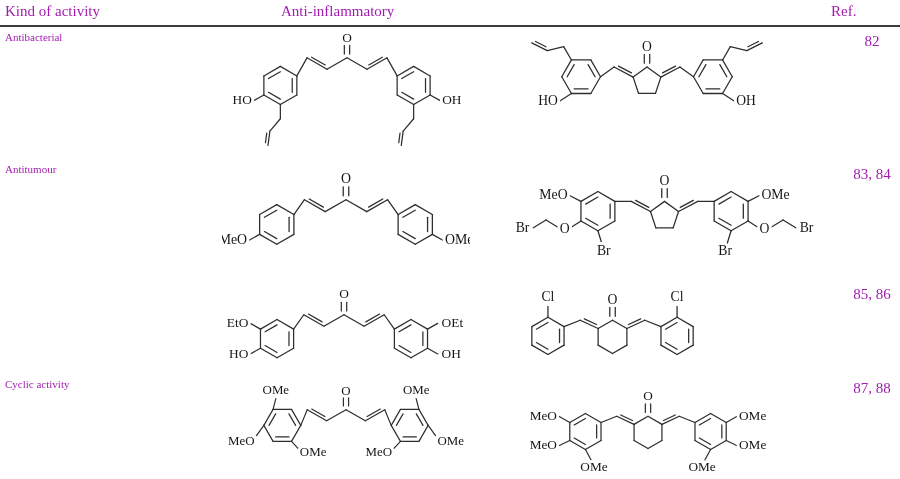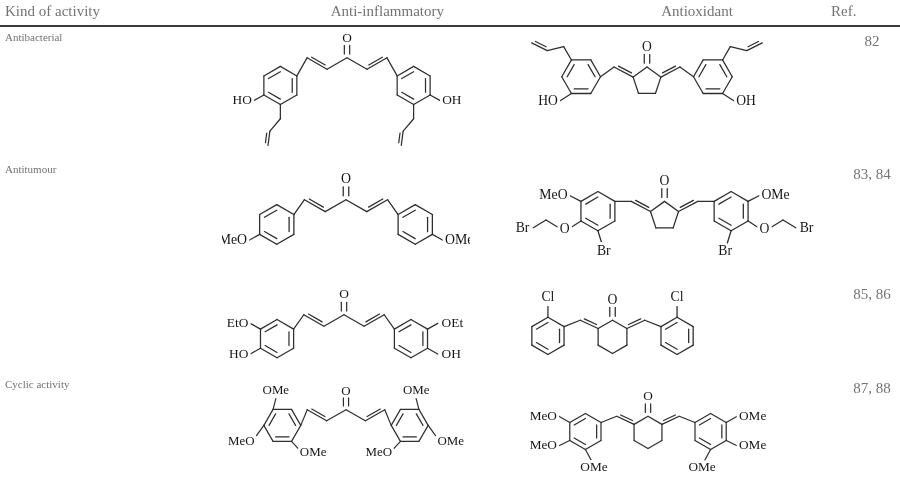--- a/index.html
+++ b/index.html
@@ -1,34 +1,33 @@
 <!DOCTYPE html>
 <html><head>
 <meta charset="utf-8">
 <style>
   html,body{margin:0;padding:0;background:#fff;}
   .page{position:relative;width:900px;height:479px;background:#ffffff;
-        font-family:"Liberation Serif",serif;color:#737373;overflow:hidden;}
+        font-family:"Liberation Serif",serif;color:#a21caf;overflow:hidden;}
   .hdr{position:absolute;top:3px;font-size:15px;white-space:nowrap;}
   .rule{position:absolute;left:0;top:25px;width:900px;height:1.5px;background:#3c3c3c;}
   .act{position:absolute;left:5px;font-size:11px;white-space:nowrap;}
   .ref{position:absolute;left:832px;width:80px;font-size:15px;text-align:center;white-space:nowrap;}
   .struct{position:absolute;}
   .struct line{stroke:#2e2e2e;stroke-width:1.3;stroke-linecap:round;}
   .al{font-family:"Liberation Serif",serif;font-size:14px;fill:#161616;
       stroke:#ffffff;stroke-width:6px;paint-order:stroke;stroke-linejoin:round;}
 </style>
 </head>
 <body>
 
 <div class="page">
 
   <div class="hdr" style="left:5px">Kind of activity</div>
-  <div class="hdr" style="left:264px;width:180px;text-align:right">Anti-inflammatory</div>
-  <div class="hdr" style="left:617px;width:160px;text-align:center">Antioxidant</div>
+  <div class="hdr" style="left:281px;width:180px;text-align:left">Anti-inflammatory</div>
   <div class="hdr" style="left:831px;width:60px;">Ref.</div>
 
   <div class="rule"></div>
 
   <div class="act" style="top:31px">Antibacterial</div>
   <div class="act" style="top:163px">Antitumour</div>
   <div class="act" style="top:378px">Cyclic activity</div>
 
   <div class="ref" style="top:33px">82</div>
   <div class="ref" style="top:166px">83, 84</div>

